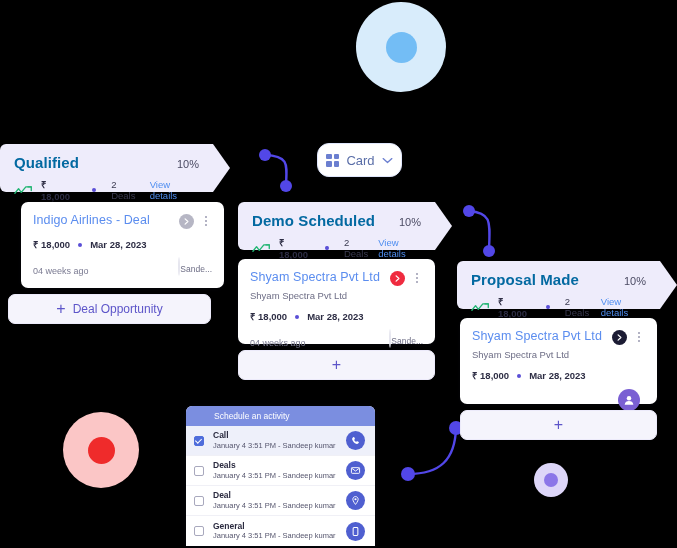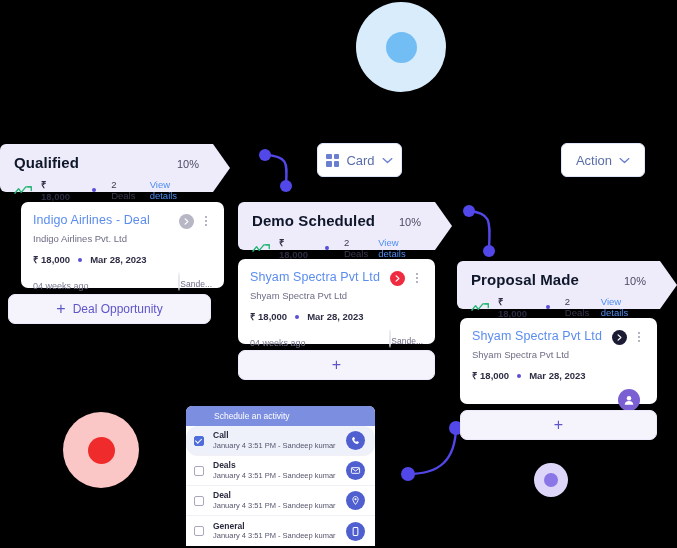--- a/index.html
+++ b/index.html
@@ -43,21 +43,21 @@
   .stage-head::after {
     content: "";
     position: absolute;
     right: -17px; top: 0;
     width: 0; height: 0;
     border-top: 24px solid transparent;
     border-bottom: 24px solid transparent;
     border-left: 17px solid #eeecfb;
   }
   .stage-head-top { display: flex; align-items: baseline; justify-content: space-between; }
-  .stage-title { font-size: 15px; font-weight: bold; color: #0f172a; letter-spacing: .1px; }
+  .stage-title { font-size: 15px; font-weight: bold; color: #0369a1; letter-spacing: .1px; }
   .stage-pct { font-size: 11px; color: #4b4b63; }
   .stage-head-bot { display: flex; align-items: center; margin-top: 7px; gap: 7px; }
   .trend-icon { width: 20px; height: 11px; flex: none; }
   .stage-amt { font-size: 9.5px; color: #2d2d44; font-weight: bold; }
   .sep-dot { width: 4px; height: 4px; border-radius: 50%; background: #5a4fd6; display: inline-block; margin: 0 8px; }
   .stage-deals { font-size: 9.5px; color: #3a3a50; }
   .stage-view { font-size: 9.5px; color: #4f8ef0; margin-left: auto; }
 
   
   .deal-card {
@@ -111,21 +111,21 @@
     color: #5d55c9;
     font-size: 12px;
     gap: 7px;
   }
   .plus-sign { font-size: 16px; line-height: 1; color: #5d55c9; font-weight: 300; }
 
   
   .tb-btn {
     position: absolute;
     box-sizing: border-box;
-    border-radius: 6px;
+    border-radius: 12px;
     display: flex; align-items: center; justify-content: center;
     font-size: 13px;
     gap: 7px;
   }
   .tb-light { background: #ffffff; border: 1px solid #dfe6fb; color: #5a6ea8; box-shadow: 0 1px 3px rgba(40,40,80,.10); }
   .tb-primary {
     background: linear-gradient(90deg,#6a62d9 0%,#5b54d0 55%,#5a52cf 100%);
     color: #ffffff; box-shadow: 0 2px 5px rgba(70,60,190,.25);
   }
   .chev { width: 11px; height: 7px; flex: none; }
@@ -151,21 +151,21 @@
     padding-left: 28px;
     box-sizing: border-box;
   }
   .act-row {
     height: 30px;
     display: flex; align-items: center;
     padding: 0 10px 0 8px;
     box-sizing: border-box;
     border-bottom: 1px solid #f0f0f6;
   }
-  .act-row.selected { background: #eef0fa; border-radius: 12px; }
+  .act-row.selected { background: #eef0fa; }
   .act-check {
     width: 10px; height: 10px; border-radius: 2px; flex: none;
     border: 1px solid #a8a8bd; box-sizing: border-box; background: #fff;
     margin-right: 9px;
     display: flex; align-items: center; justify-content: center;
   }
   .act-check.checked { background: #4f6ddb; border-color: #4f6ddb; }
   .act-check.checked::after {
     content: ""; width: 5px; height: 2.5px;
     border-left: 1.4px solid #fff; border-bottom: 1.4px solid #fff;
@@ -218,26 +218,20 @@
         <i></i>
         <i></i>
       </span>
     <span>Card</span>
     <svg class="chev" viewBox="0 0 12 8">
       <path d="M1,1.8 L6,6.4 L11,1.8" stroke="#6b7fd0" stroke-width="1.5" fill="none" stroke-linecap="round" stroke-linejoin="round"></path>
     </svg>
   </div>
 
 
-  <div class="tb-btn tb-light" style="left:561px; top:143px; width:84px; height:34px;">
-    <span>Action</span>
-    <svg class="chev" viewBox="0 0 12 8">
-      <path d="M1,1.8 L6,6.4 L11,1.8" stroke="#6b7fd0" stroke-width="1.5" fill="none" stroke-linecap="round" stroke-linejoin="round"></path>
-    </svg>
-  </div>
 
   <div class="stage-col" style="left:0px; top:144px; width:213px;">
     <div class="stage-head" style="width:213px; height:48px;">
       <div class="stage-head-top">
         <span class="stage-title">Qualified</span>
         <span class="stage-pct">10%</span>
       </div>
       <div class="stage-head-bot">
         <svg class="trend-icon" viewBox="0 0 22 12">
           <path d="M1,9 L5,4 L8,8 L13,2 L19,2" stroke="#22b573" stroke-width="1.5" fill="none" stroke-linecap="round" stroke-linejoin="round"></path>
@@ -258,21 +252,20 @@
         <svg width="7" height="7" viewBox="0 0 8 8">
             <path d="M2.4,1 L5.6,4 L2.4,7" stroke="#ffffff" stroke-width="1.4" fill="none" stroke-linecap="round" stroke-linejoin="round"></path>
           </svg>
       </span>
       <span class="kebab">
           <i></i>
           <i></i>
           <i></i>
         </span>
     </div>
-    <div class="deal-sub">Indigo Airlines Pvt. Ltd</div>
     <div class="deal-row3">
       <span class="deal-amt">₹ 18,000</span>
       <span class="sep-dot"></span>
       <span class="deal-date">Mar 28, 2023</span>
     </div>
     <div class="deal-row4">
       <span class="deal-age">04 weeks ago</span>
       <span class="deal-owner">
         <span class="avatar-photo"></span>
         <span class="owner-name">Sande...</span>

